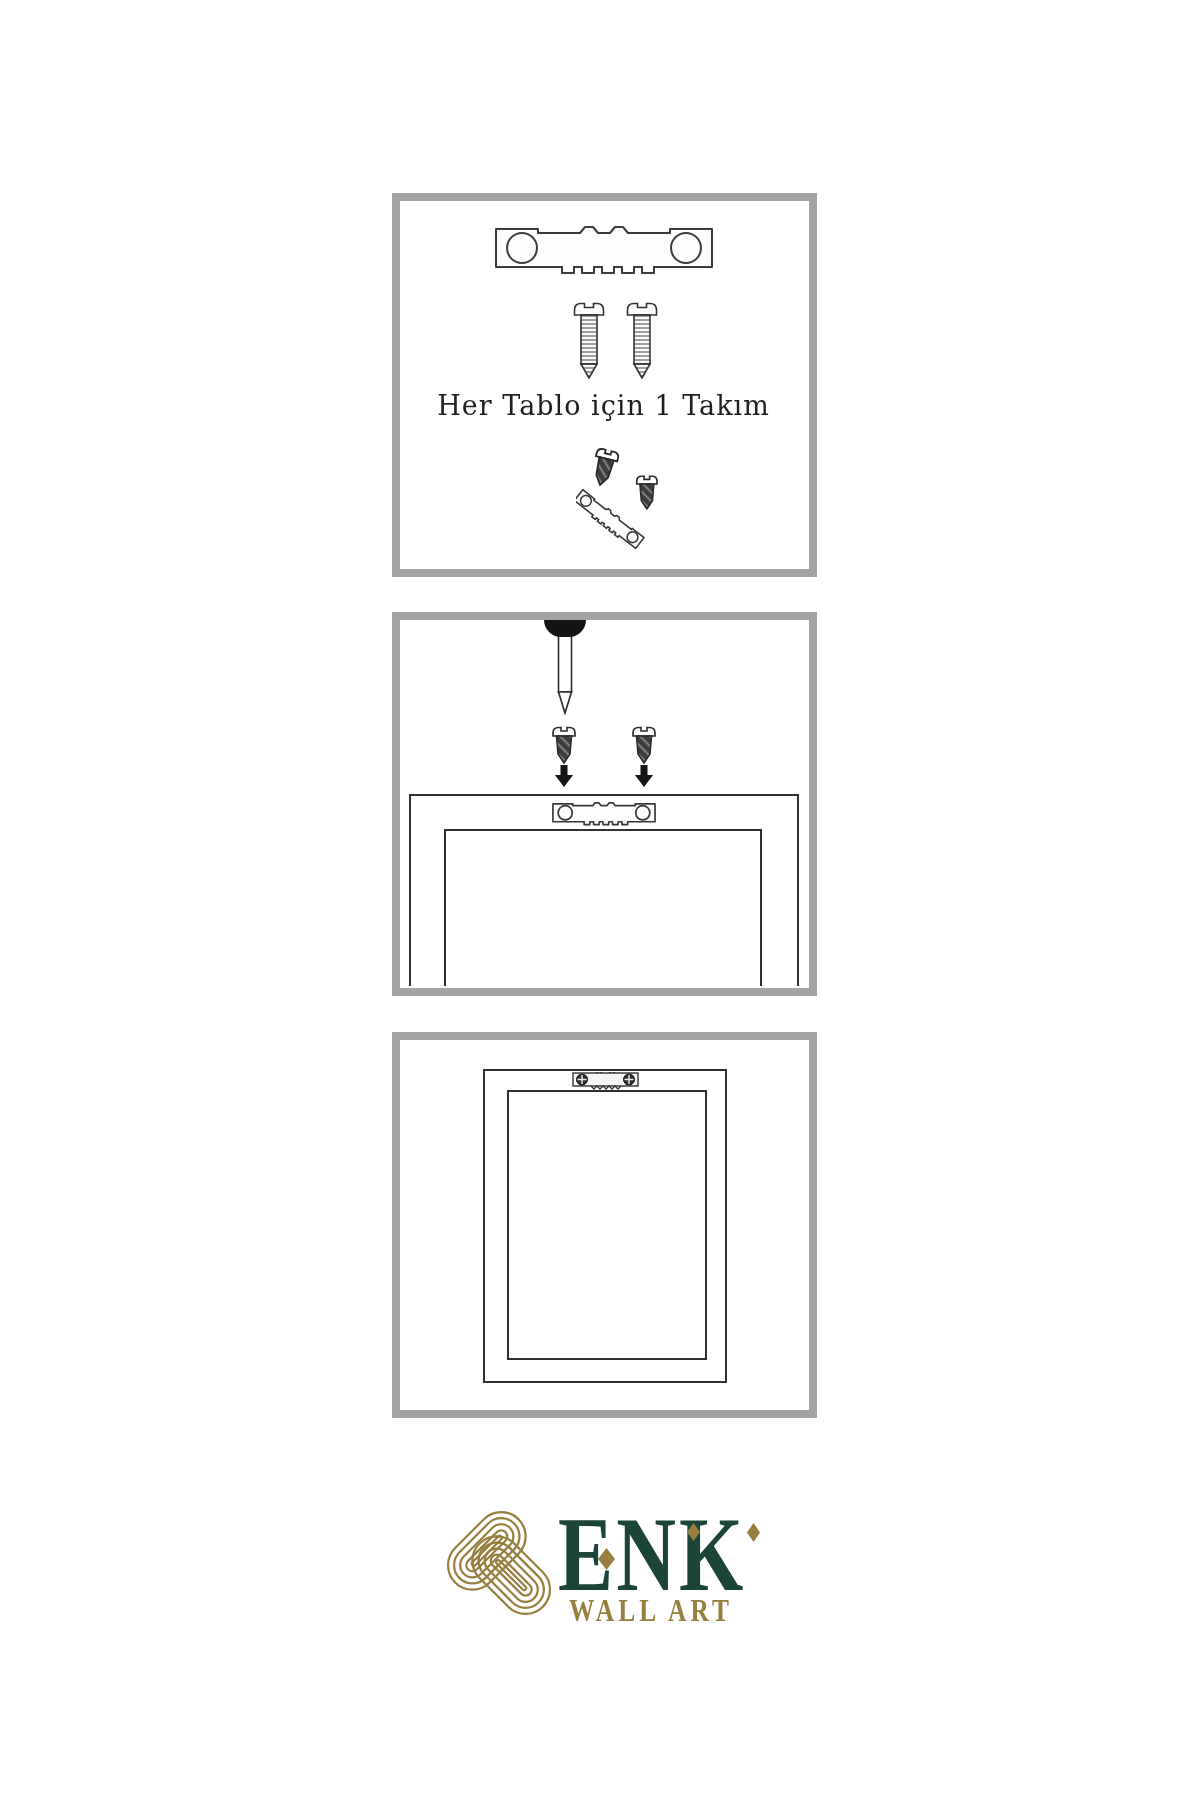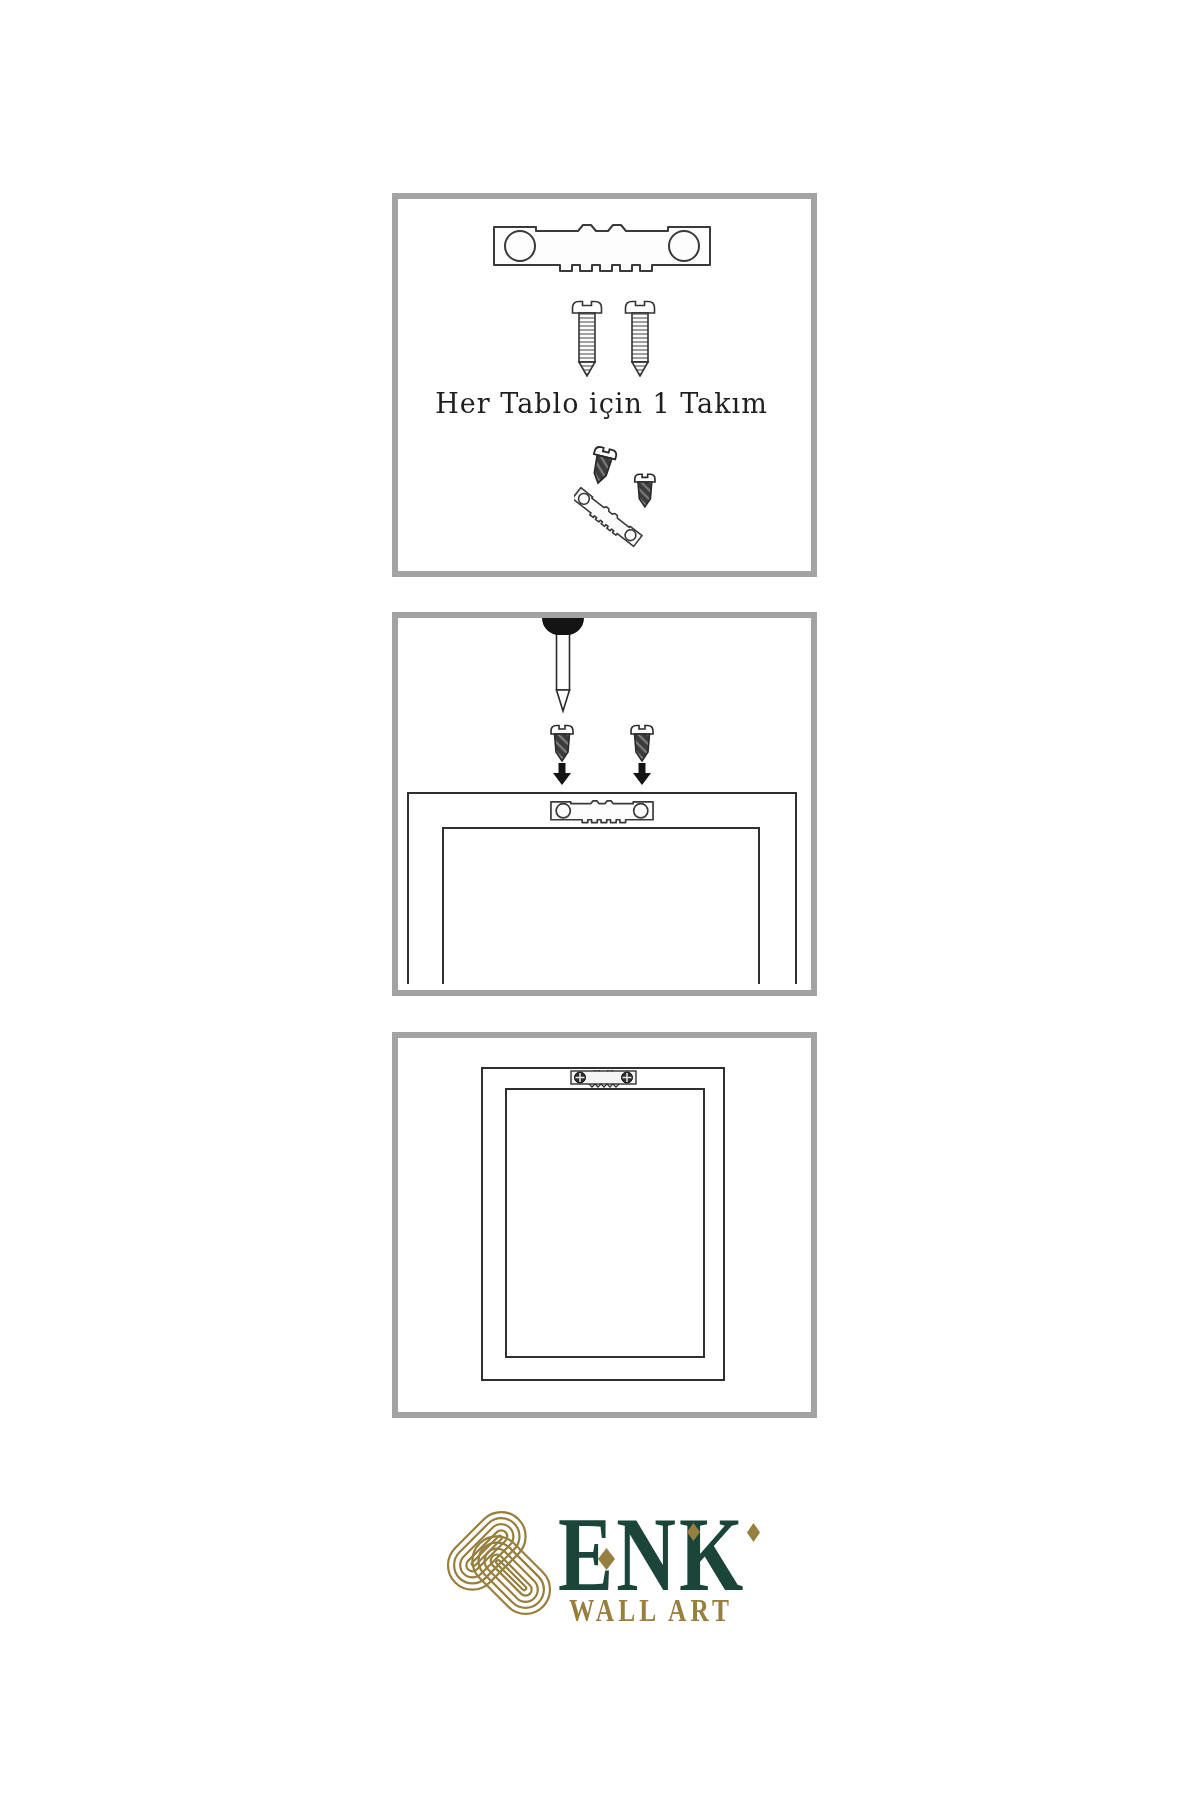--- a/index.html
+++ b/index.html
@@ -1,18 +1,18 @@
 <!DOCTYPE html>
 <html><head>
 <meta charset="utf-8">
 <style>
   html,body{margin:0;padding:0;}
   body{width:1200px;height:1800px;background:#ffffff;font-family:"Liberation Sans",sans-serif;position:relative;overflow:hidden;}
   .abs{position:absolute;}
-  .panel{position:absolute;left:392px;width:425px;border:6px solid #a3a3a3;background:#ffffff;box-sizing:border-box;}
+  .panel{position:absolute;left:392px;width:425px;border:8px solid #a3a3a3;background:#ffffff;box-sizing:border-box;}
   #panel-kit{top:193px;height:384px;}
   #panel-mount{top:612px;height:384px;}
   #panel-hung{top:1032px;height:386px;}
   .caption{position:absolute;left:0;top:189px;width:407px;text-align:center;
            font-family:"DejaVu Serif","Liberation Serif",serif;font-size:27px;font-weight:400;
            letter-spacing:1px;color:#1f1f1f;white-space:nowrap;}
   
   .fb-outer{position:absolute;left:9px;top:174px;width:390px;height:192px;border:2px solid #2f2f2f;border-bottom:none;box-sizing:border-box;background:#fff;}
   .fb-inner{position:absolute;left:44px;top:209px;width:318px;height:157px;border:2px solid #2f2f2f;border-bottom:none;box-sizing:border-box;background:#fff;}
   

